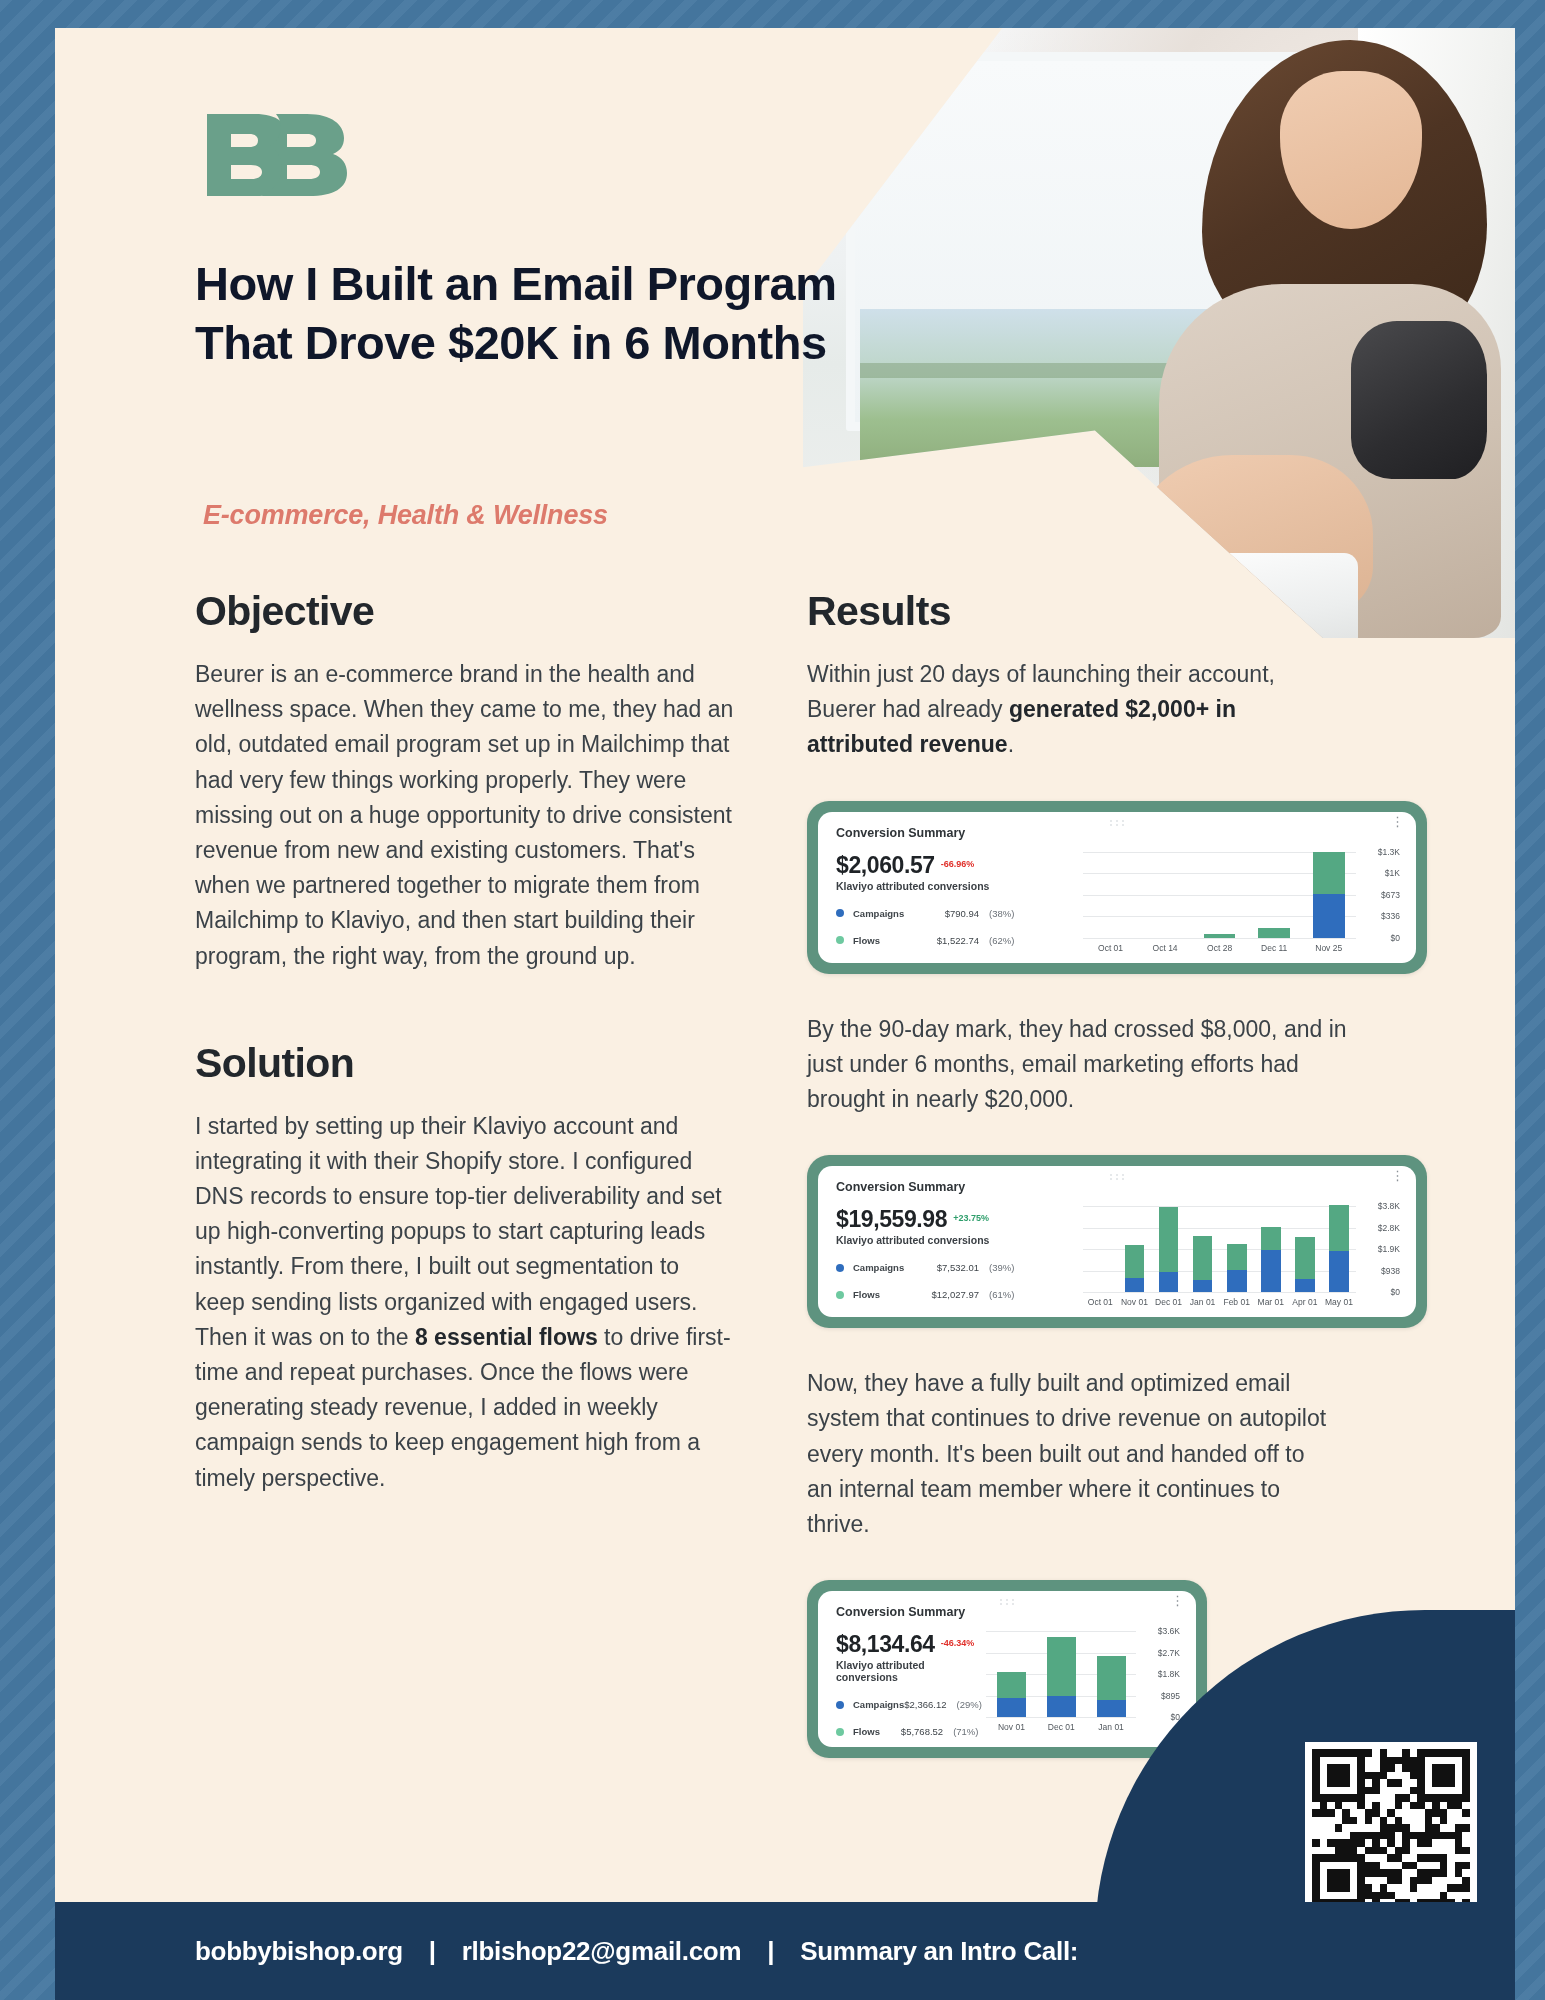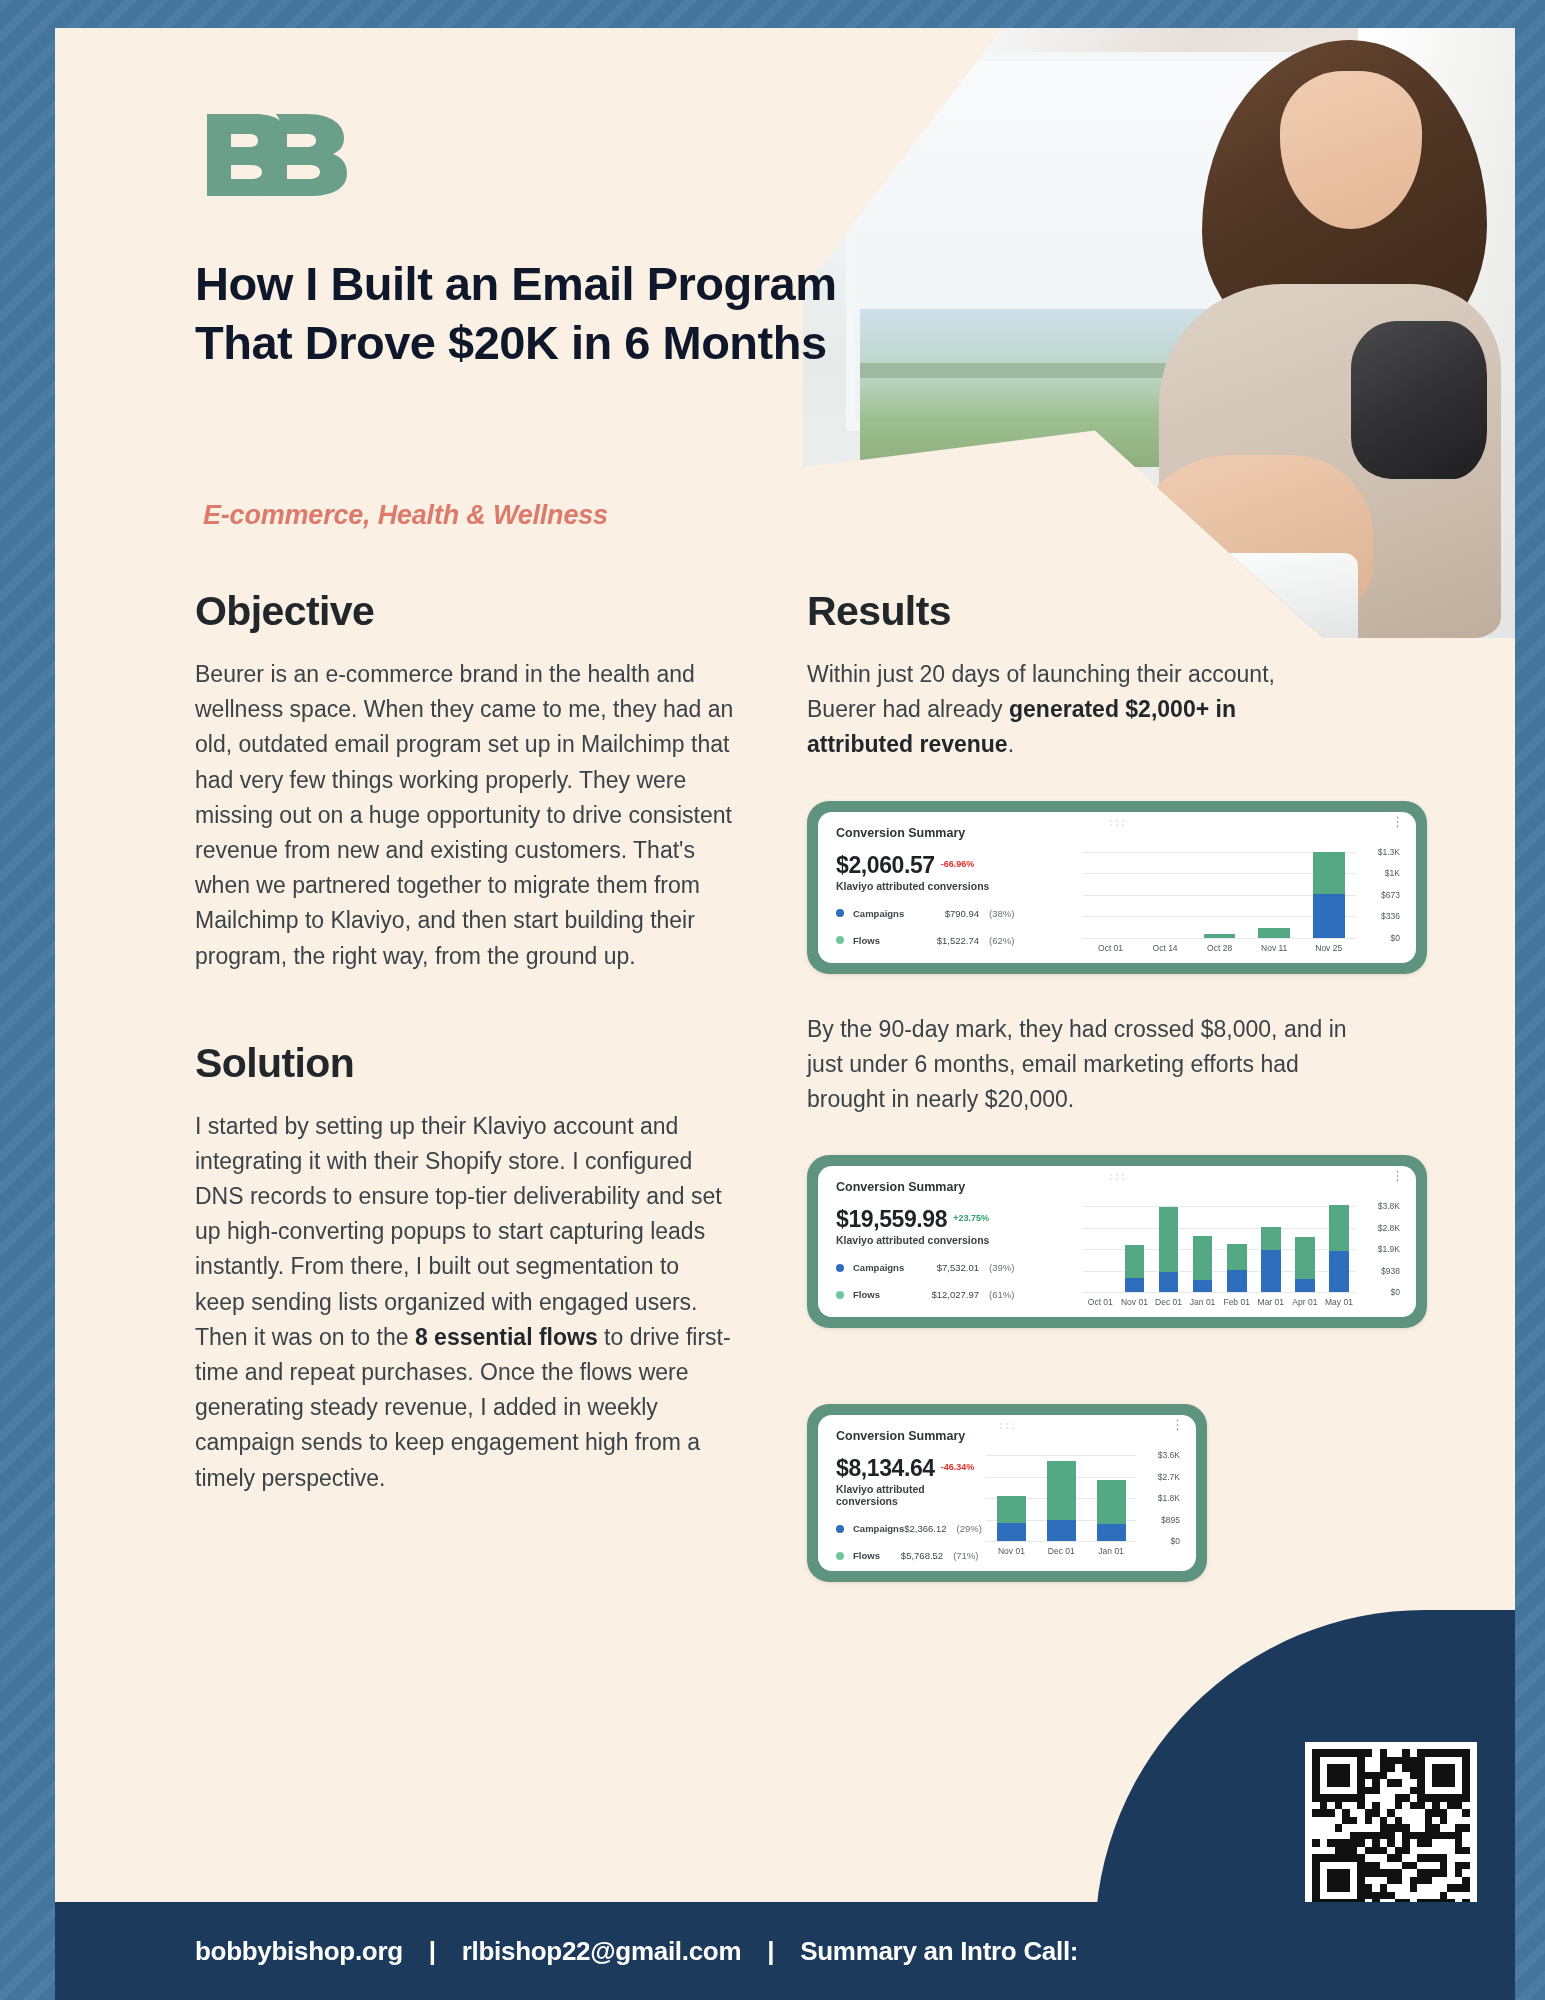--- a/index.html
+++ b/index.html
@@ -306,21 +306,21 @@
                   <div class="ylab" style="top: 0%;">$1.3K</div>
                   <div class="ylab" style="top: 25%;">$1K</div>
                   <div class="ylab" style="top: 50%;">$673</div>
                   <div class="ylab" style="top: 75%;">$336</div>
                   <div class="ylab" style="top: 100%;">$0</div>
                 </div>
               <div class="xaxis" id="xaxis-0">
                   <div class="xtick">Oct 01</div>
                   <div class="xtick">Oct 14</div>
                   <div class="xtick">Oct 28</div>
-                  <div class="xtick">Nov 11</div>
+                  <div class="xtick">Dec 11</div>
                   <div class="xtick">Nov 25</div>
                 </div>
             </div>
           </div>
         </div>
       </div>
     </div>
 
     <div class="gap-md"></div>
     <div class="body-txt" style="width:560px">By the 90-day mark, they had crossed $8,000, and in just under 6 months, email marketing efforts had brought in nearly $20,000.</div>
@@ -435,20 +435,21 @@
                   <div class="xtick">Apr 01</div>
                   <div class="xtick">May 01</div>
                 </div>
             </div>
           </div>
         </div>
       </div>
     </div>
 
     <div class="gap-md"></div>
+    <div class="body-txt" style="width:520px">Now, they have a fully built and optimized email system that continues to drive revenue on autopilot every month. It's been built out and handed off to an internal team member where it continues to thrive.</div>
     <div class="gap-md"></div>
 
     <div class="kcard" style="width:400px">
       <div class="kcard-inner">
         <svg class="drag-dots" viewBox="0 0 16 10">
           <g fill="#b6bcc2">
               <circle cx="2" cy="2" r="1"></circle>
               <circle cx="8" cy="2" r="1"></circle>
               <circle cx="14" cy="2" r="1"></circle>
           <circle cx="2" cy="6" r="1"></circle>

